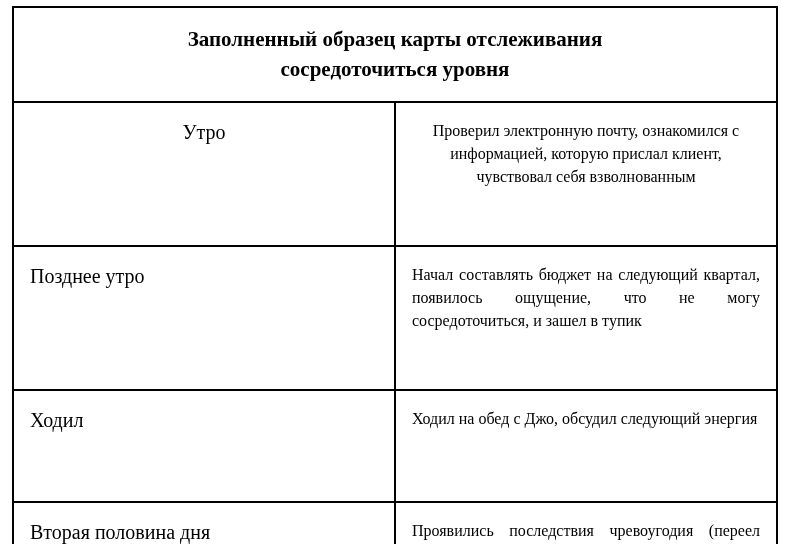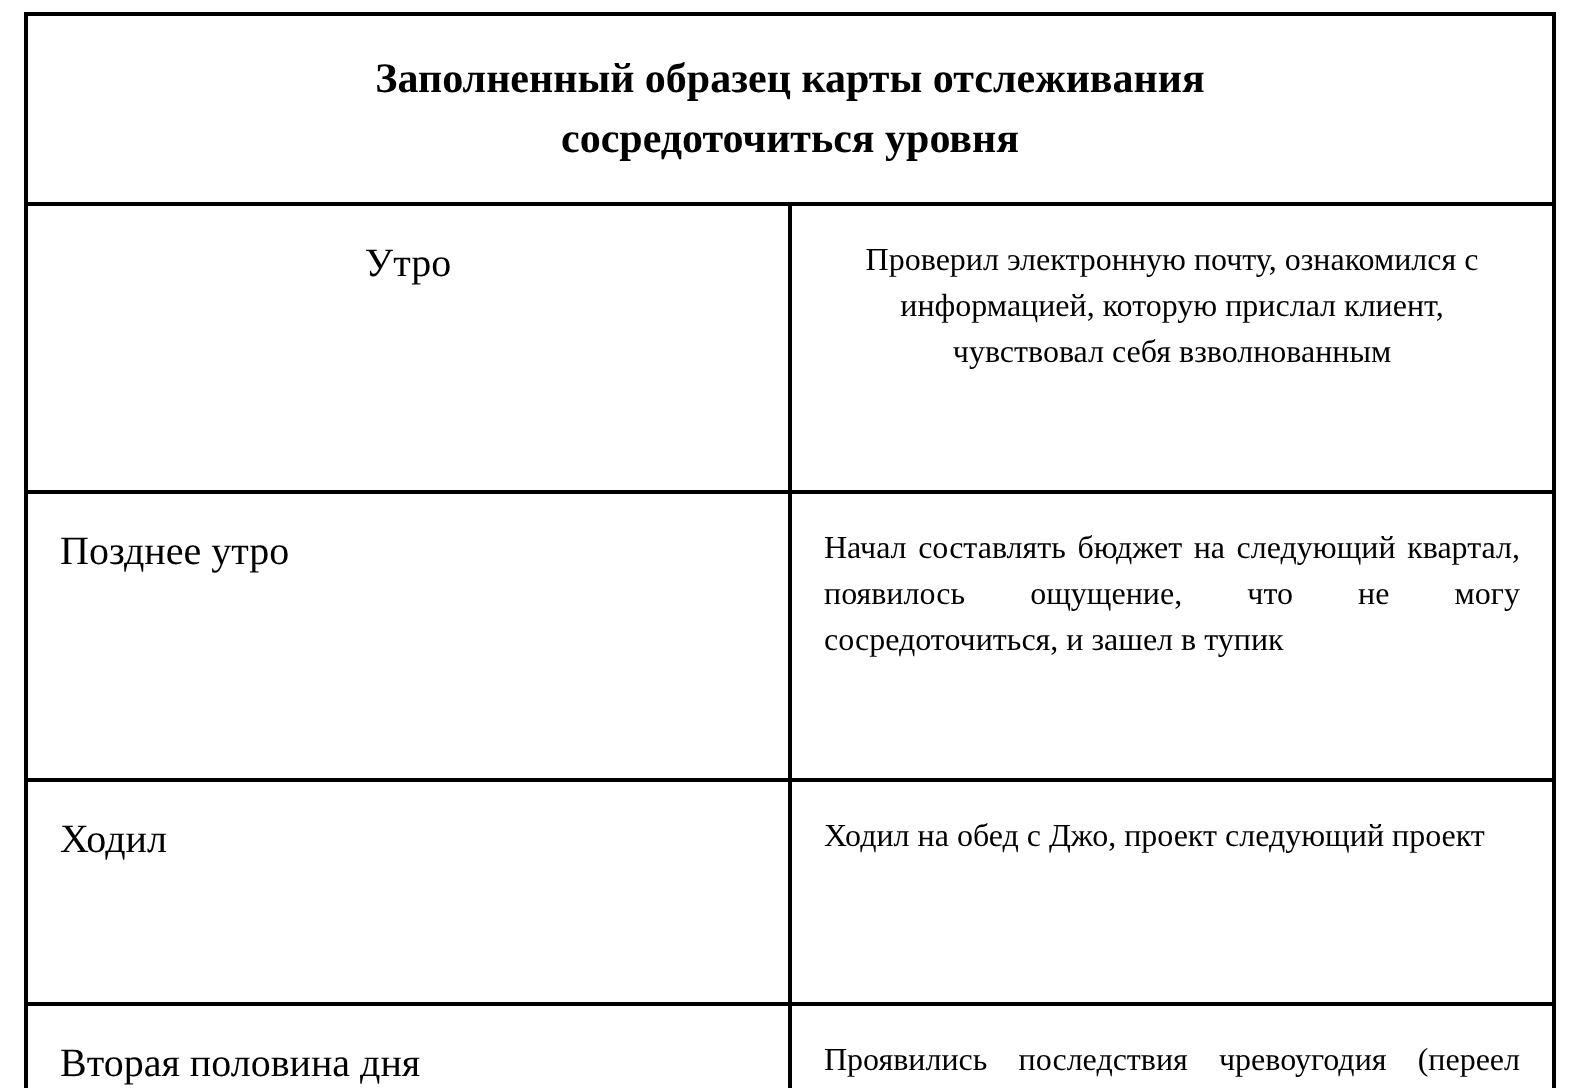--- a/index.html
+++ b/index.html
@@ -81,21 +81,21 @@
       <tr class="row-morning">
         <td class="label-cell">Утро</td>
         <td class="text-cell">Проверил электронную почту, ознакомил­ся с информацией, которую прислал кли­ент, чувствовал себя взволнованным</td>
       </tr>
       <tr class="row-late-morning">
         <td class="label-cell">Позднее утро</td>
         <td class="text-cell">Начал составлять бюджет на следующий квартал, появилось ощущение, что не могу сосредоточиться, и зашел в тупик</td>
       </tr>
       <tr class="row-day">
         <td class="label-cell">Ходил</td>
-        <td class="text-cell">Ходил на обед с Джо, проект следующий проект</td>
+        <td class="text-cell">Ходил на обед с Джо, обсудил следующий энергия</td>
       </tr>
       <tr class="row-afternoon">
         <td class="label-cell">Вторая половина дня</td>
         <td class="text-cell">Проявились последствия чревоугодия (пе­реел печенья); энергия на низком уровне</td>
       </tr>
     </tbody>
   </table>
 </div>
 
 </body></html>

